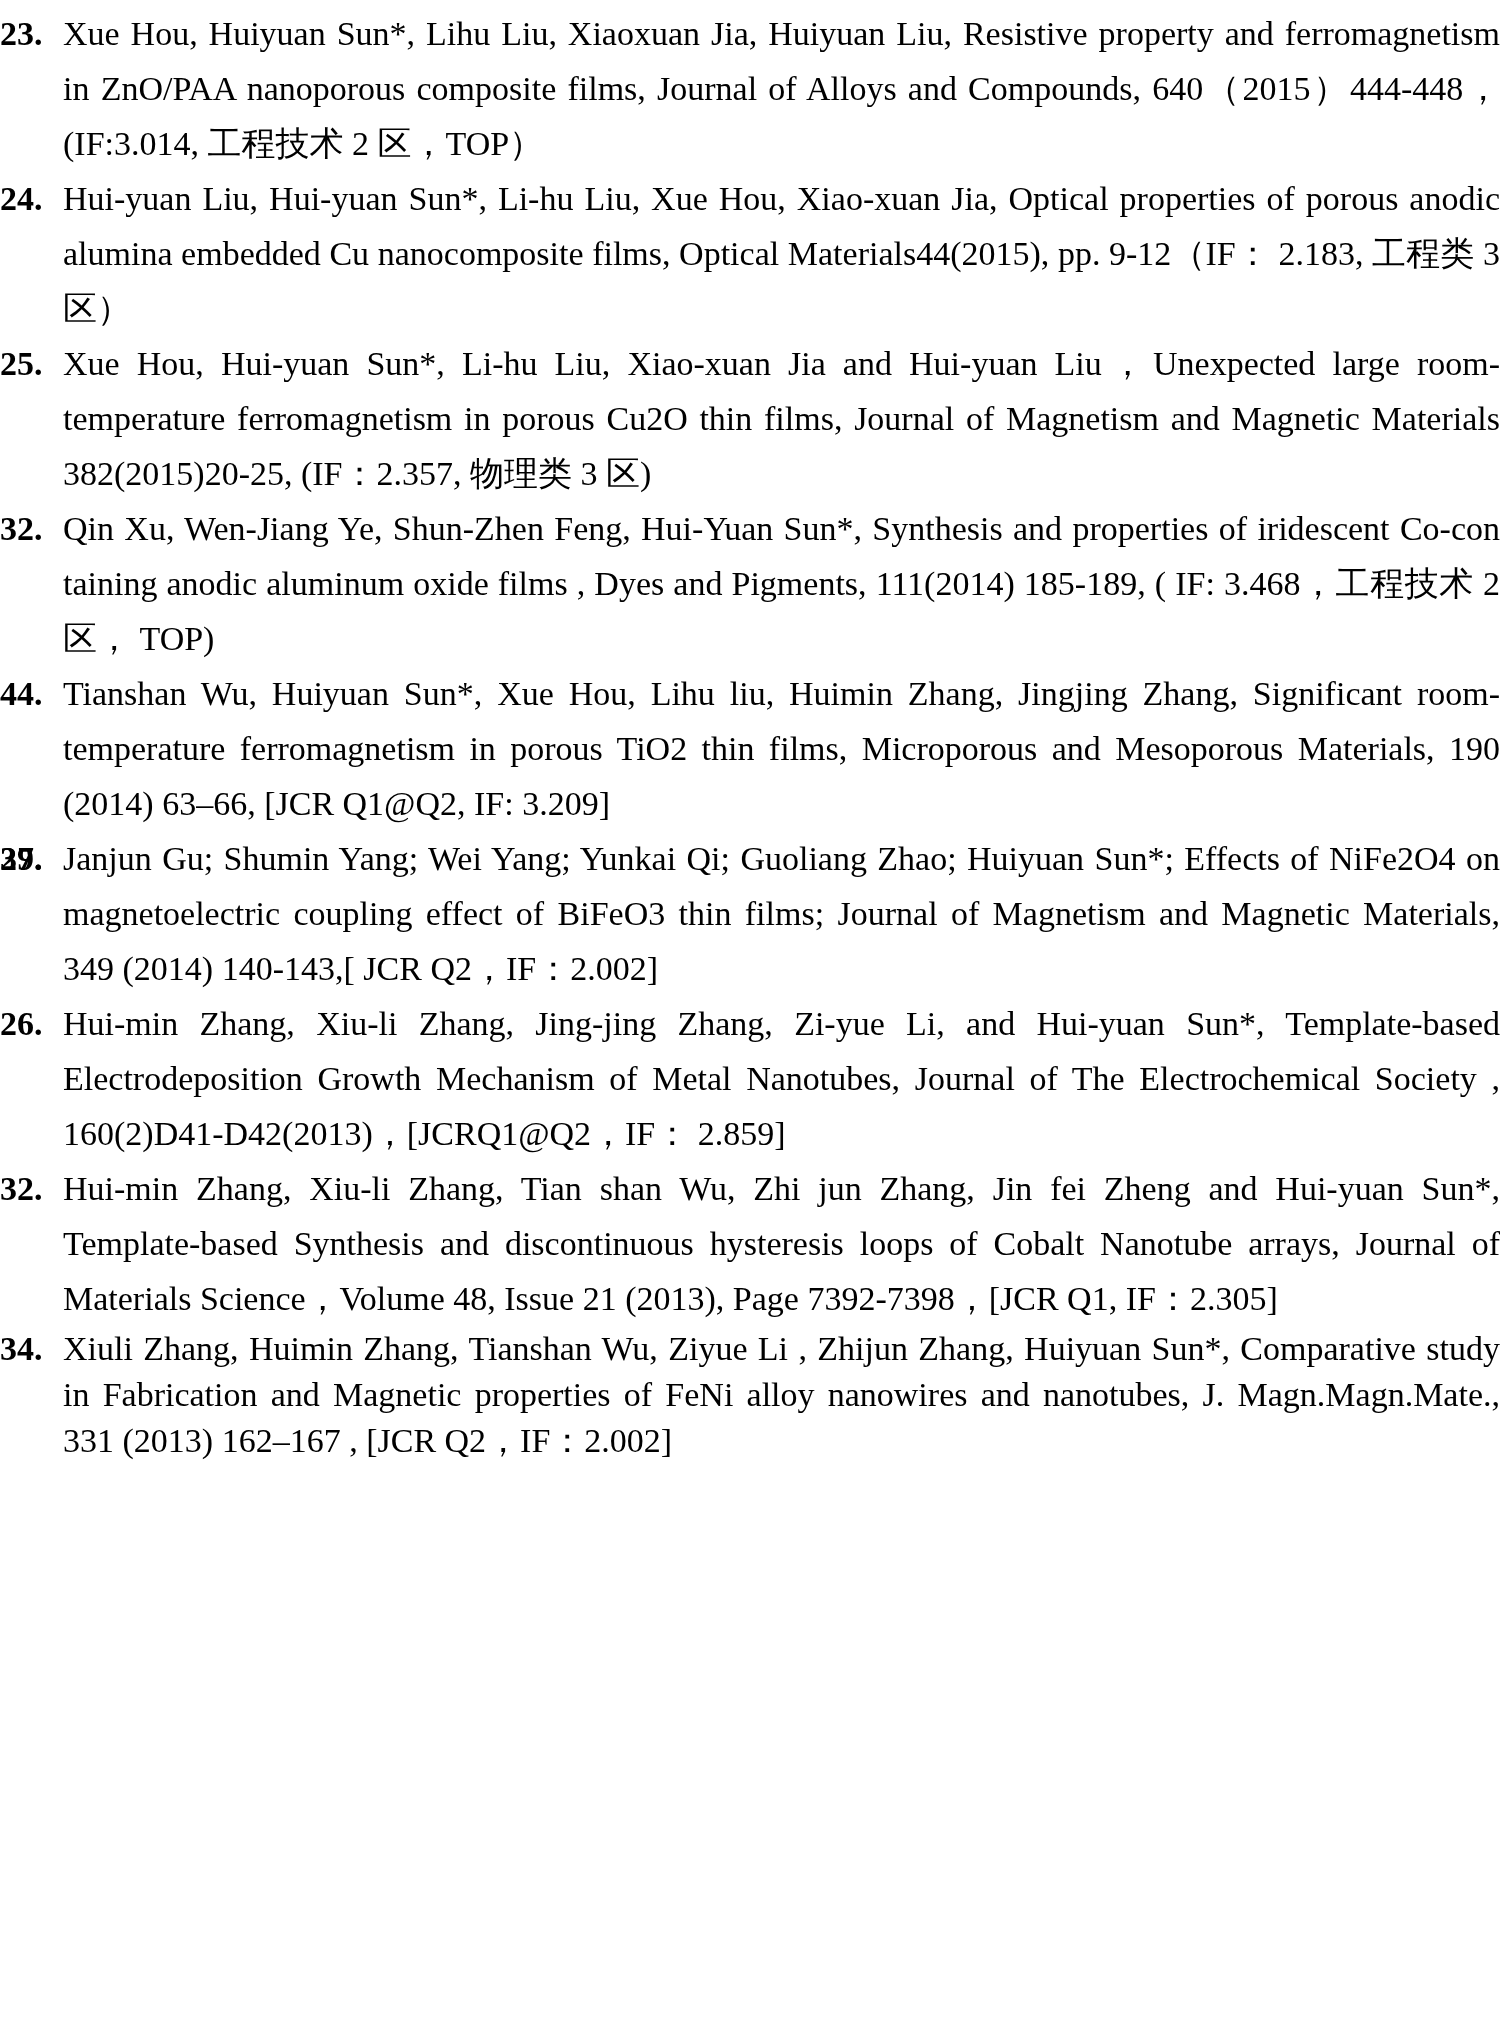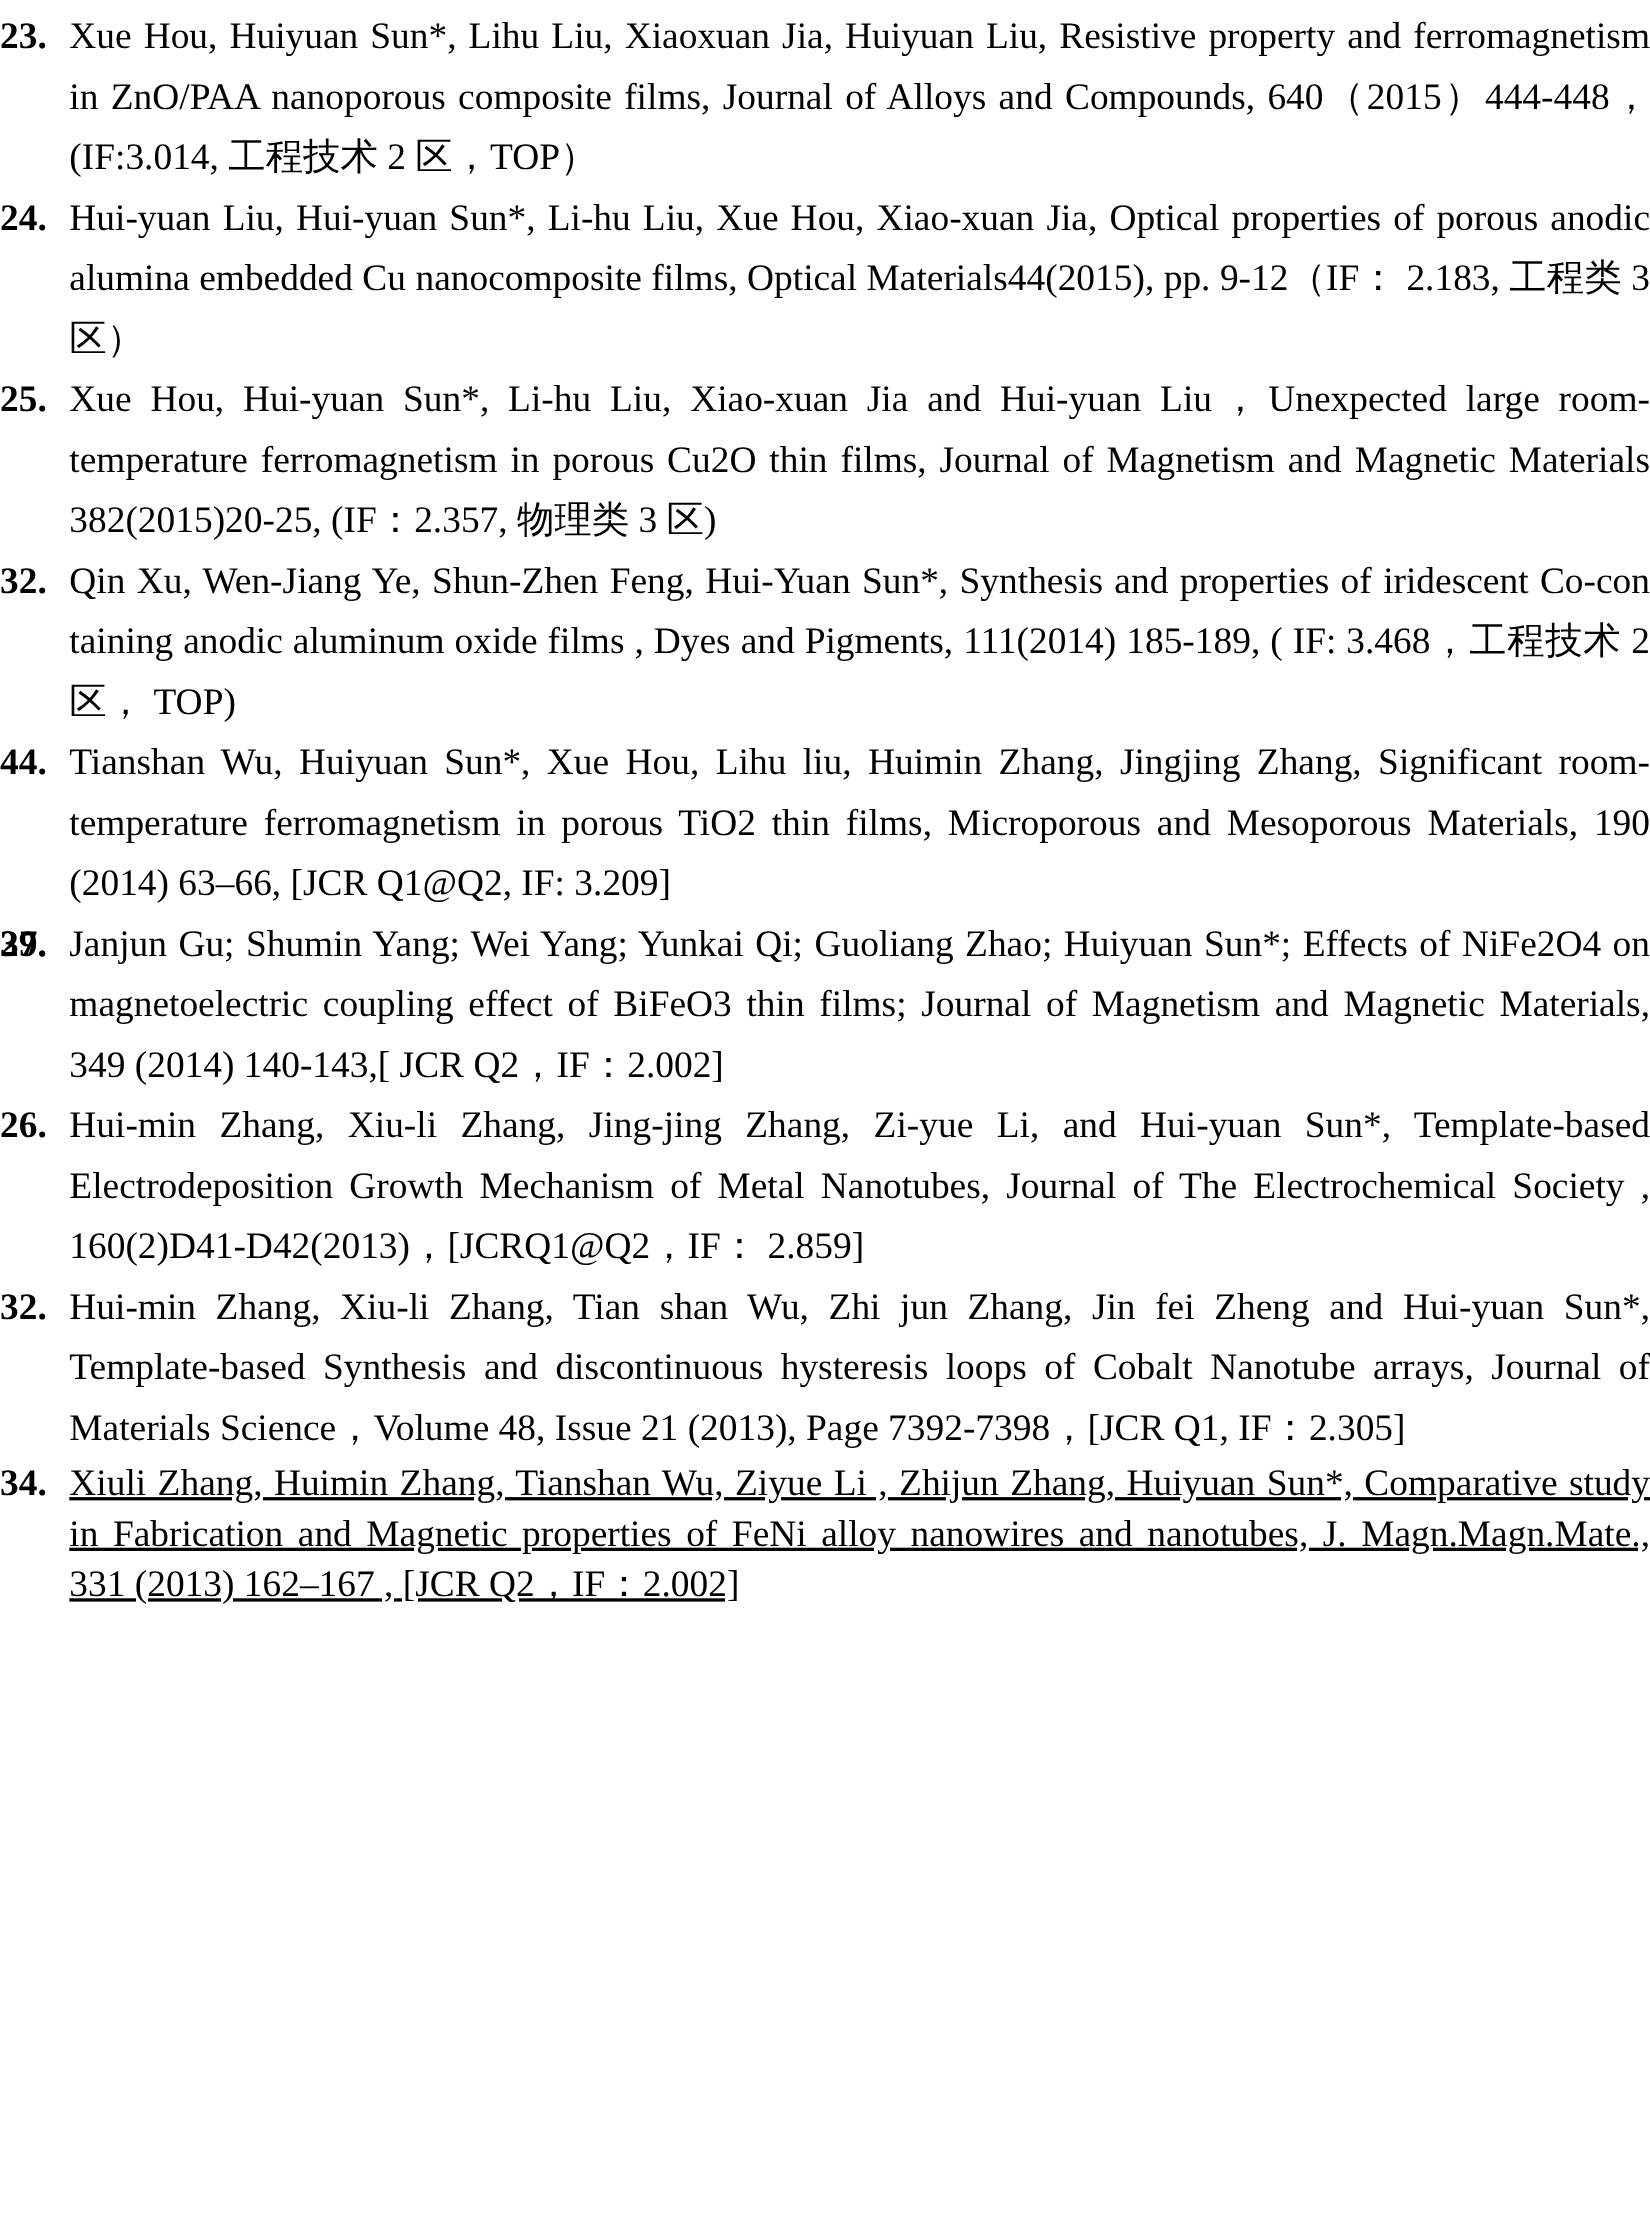--- a/index.html
+++ b/index.html
@@ -27,21 +27,20 @@
   .pub .pub-number {
     position: absolute;
     left: 0;
     top: 0;
     font-weight: 700;
     text-align: left;
   }
   
   .pub.tight {
     line-height: 46px;
-    text-decoration: underline;
   }
 </style>
 </head>
 <body>
 
 <div class="page">
 
   <div class="pub">
     <span class="pub-number">23.</span>
     <span>Xue Hou, Huiyuan Sun*, Lihu Liu, Xiaoxuan Jia, Huiyuan Liu, Resistive property and ferromagnetism in ZnO/PAA nanoporous composite films, Journal of Alloys and Compounds, 640（2015）444-448，(IF:3.014, 工程技术 2 区，TOP）</span>

